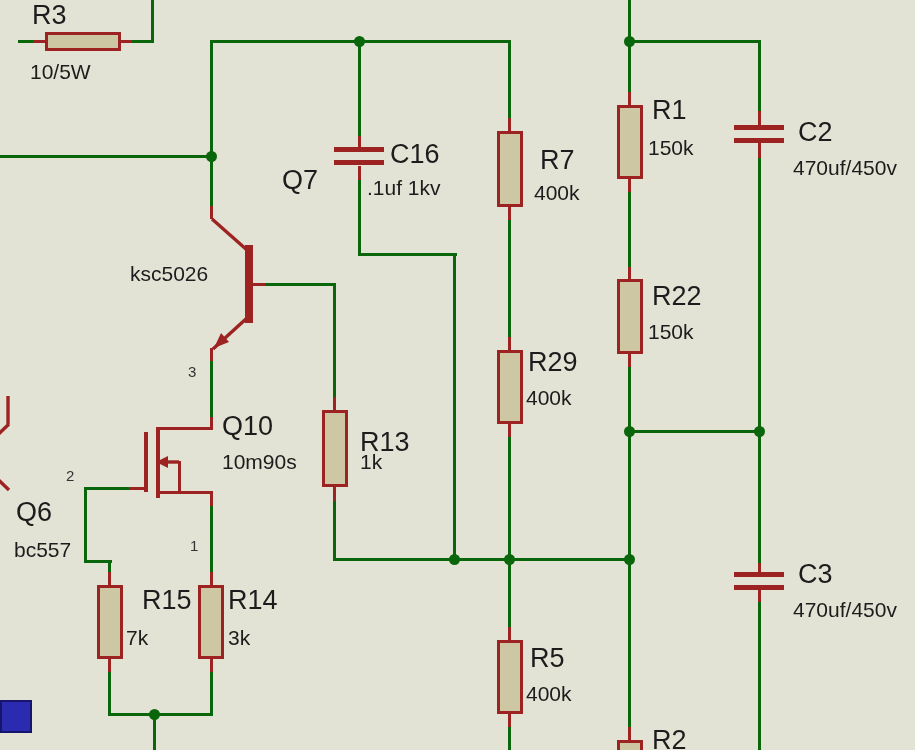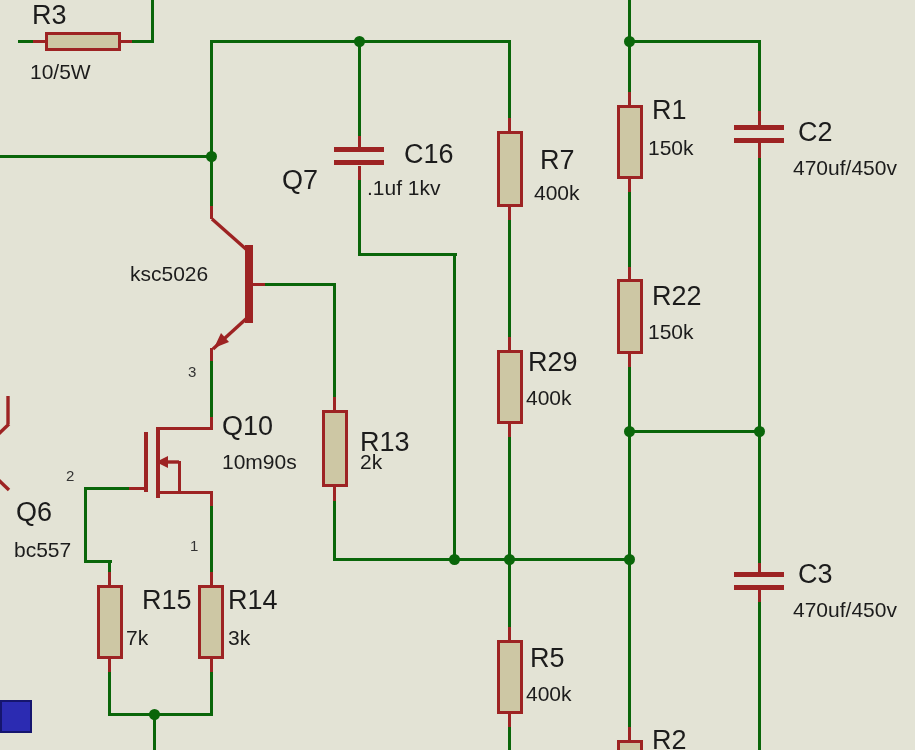--- a/index.html
+++ b/index.html
@@ -155,21 +155,21 @@
   <div class="dot" style="left:624px;top:554px"></div>
   <div class="dot" style="left:624px;top:426px"></div>
   <div class="dot" style="left:754px;top:426px"></div>
   <div class="dot" style="left:149px;top:709px"></div>
 
   <div class="blue-term" style="left:0;top:700px;width:32px;height:33px"></div>
 
   <div class="ref" style="left:32px;top:1px">R3</div>
   <div class="val" style="left:30px;top:60px">10/5W</div>
 
-  <div class="ref" style="left:404px;top:140px">C16</div>
+  <div class="ref" style="left:390px;top:140px">C16</div>
   <div class="val" style="left:367px;top:176px">.1uf 1kv</div>
 
   <div class="ref" style="left:282px;top:166px">Q7</div>
   <div class="val" style="left:130px;top:262px">ksc5026</div>
 
   <div class="ref" style="left:540px;top:146px">R7</div>
   <div class="val" style="left:534px;top:181px">400k</div>
 
   <div class="ref" style="left:652px;top:96px">R1</div>
   <div class="val" style="left:648px;top:136px">150k</div>
@@ -180,21 +180,21 @@
   <div class="ref" style="left:652px;top:282px">R22</div>
   <div class="val" style="left:648px;top:320px">150k</div>
 
   <div class="ref" style="left:528px;top:348px">R29</div>
   <div class="val" style="left:526px;top:386px">400k</div>
 
   <div class="ref" style="left:222px;top:412px">Q10</div>
   <div class="val" style="left:222px;top:450px">10m90s</div>
 
   <div class="ref" style="left:360px;top:428px">R13</div>
-  <div class="val" style="left:360px;top:450px">2k</div>
+  <div class="val" style="left:360px;top:450px">1k</div>
 
   <div class="ref" style="left:16px;top:498px">Q6</div>
   <div class="val" style="left:14px;top:538px">bc557</div>
 
   <div class="ref" style="left:142px;top:586px">R15</div>
   <div class="val" style="left:126px;top:626px">7k</div>
 
   <div class="ref" style="left:228px;top:586px">R14</div>
   <div class="val" style="left:228px;top:626px">3k</div>
 

